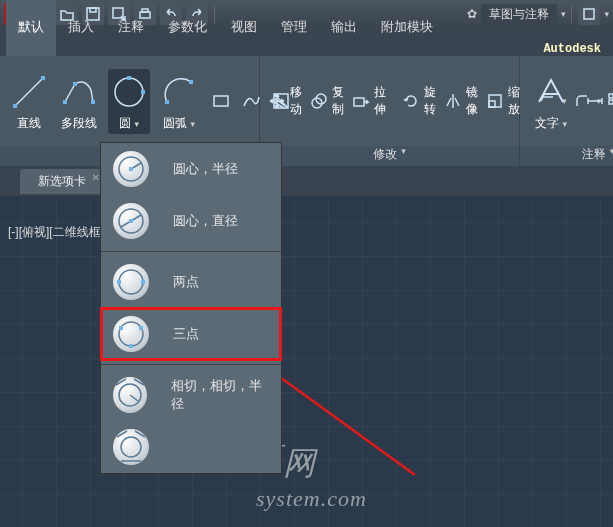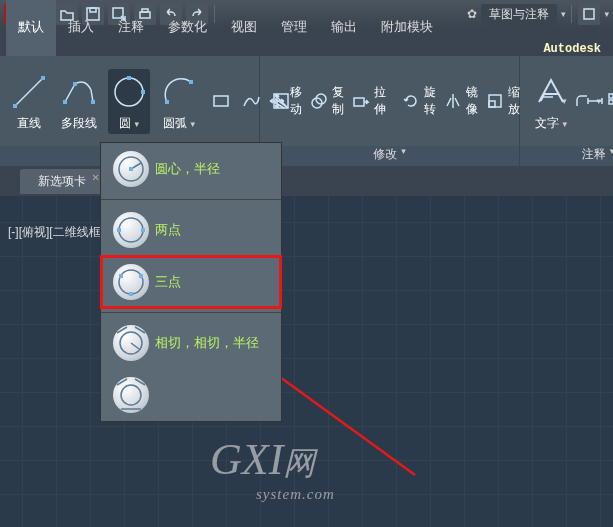--- a/index.html
+++ b/index.html
@@ -49,30 +49,30 @@
   .canvas { position: absolute; top: 196px; left: 0; right: 0; bottom: 0; background: #2b3a4a; }
   .grid { position: absolute; inset: 0; background-image:
     linear-gradient(#314254 1px, transparent 1px),
     linear-gradient(90deg, #314254 1px, transparent 1px);
     background-size: 34px 34px; background-position: -12px -8px;
   }
   .view-label { position: absolute; top: 28px; left: 8px; color: #ddd; font-size: 12px; }
 
   
   .dropdown { position: absolute; left: 100px; top: 142px; width: 182px; background: #5c6a76; border: 1px solid #333; z-index: 10; }
-  .menu-item { display: flex; align-items: center; gap: 6px; padding: 8px 12px; color: #bef264; font-size: 13px; text-align: center; }
+  .menu-item { display: flex; align-items: center; gap: 24px; padding: 8px 12px; color: #e5e5e5; font-size: 13px; }
   .menu-item .micon { width: 36px; height: 36px; border-radius: 50%; background: radial-gradient(circle at 35% 30%, #fff, #d2d8de 60%, #a6b0ba); display: flex; align-items: center; justify-content: center; position: relative; }
   .menu-item .micon svg { position: absolute; }
   .menu-sep { height: 1px; background: #444; margin: 4px 0; }
   .menu-item.highlight { outline: 3px solid #e81818; outline-offset: -2px; }
 
   
   .watermark { position: absolute; left: 210px; top: 238px; color: rgba(210,210,210,0.65); font-family: Georgia, serif; font-style: italic; pointer-events: none; }
   .watermark .big { font-size: 44px; }
-  .watermark .small { font-size: 15px; letter-spacing: 1px; margin-left: 46px; }
+  .watermark .small { font-size: 22px; letter-spacing: 1px; margin-left: 46px; }
 
   
   .arrow { position: absolute; left: 0; top: 0; pointer-events: none; }
 
   .chev { font-size: 9px; color: #ccc; }
 </style>
 </head>
 <body>
 
 <div class="titlebar">
@@ -382,20 +382,30 @@
   <div class="menu-item">
     <div class="micon">
         <svg width="36" height="36">
           <circle cx="18" cy="18" r="12" stroke="#5a7a96"></circle>
           <line x1="18" y1="18" x2="28" y2="12" stroke="#5a7a96"></line>
           <rect class="grip" x="16" y="16" width="4" height="4"></rect>
         </svg>
       </div>
     <span>圆心，半径</span>
   </div>
+  <div class="menu-item">
+    <div class="micon">
+        <svg width="36" height="36">
+          <circle cx="18" cy="18" r="12" stroke="#5a7a96"></circle>
+          <line x1="8" y1="24" x2="28" y2="12" stroke="#5a7a96"></line>
+          <rect class="grip" x="16" y="16" width="4" height="4"></rect>
+        </svg>
+      </div>
+    <span>圆心，直径</span>
+  </div>
   <div class="menu-sep"></div>
   <div class="menu-item">
     <div class="micon">
         <svg width="36" height="36">
           <circle cx="18" cy="18" r="12" stroke="#5a7a96"></circle>
           <rect class="grip" x="4" y="16" width="4" height="4"></rect>
           <rect class="grip" x="28" y="16" width="4" height="4"></rect>
         </svg>
       </div>
     <span>两点</span>

